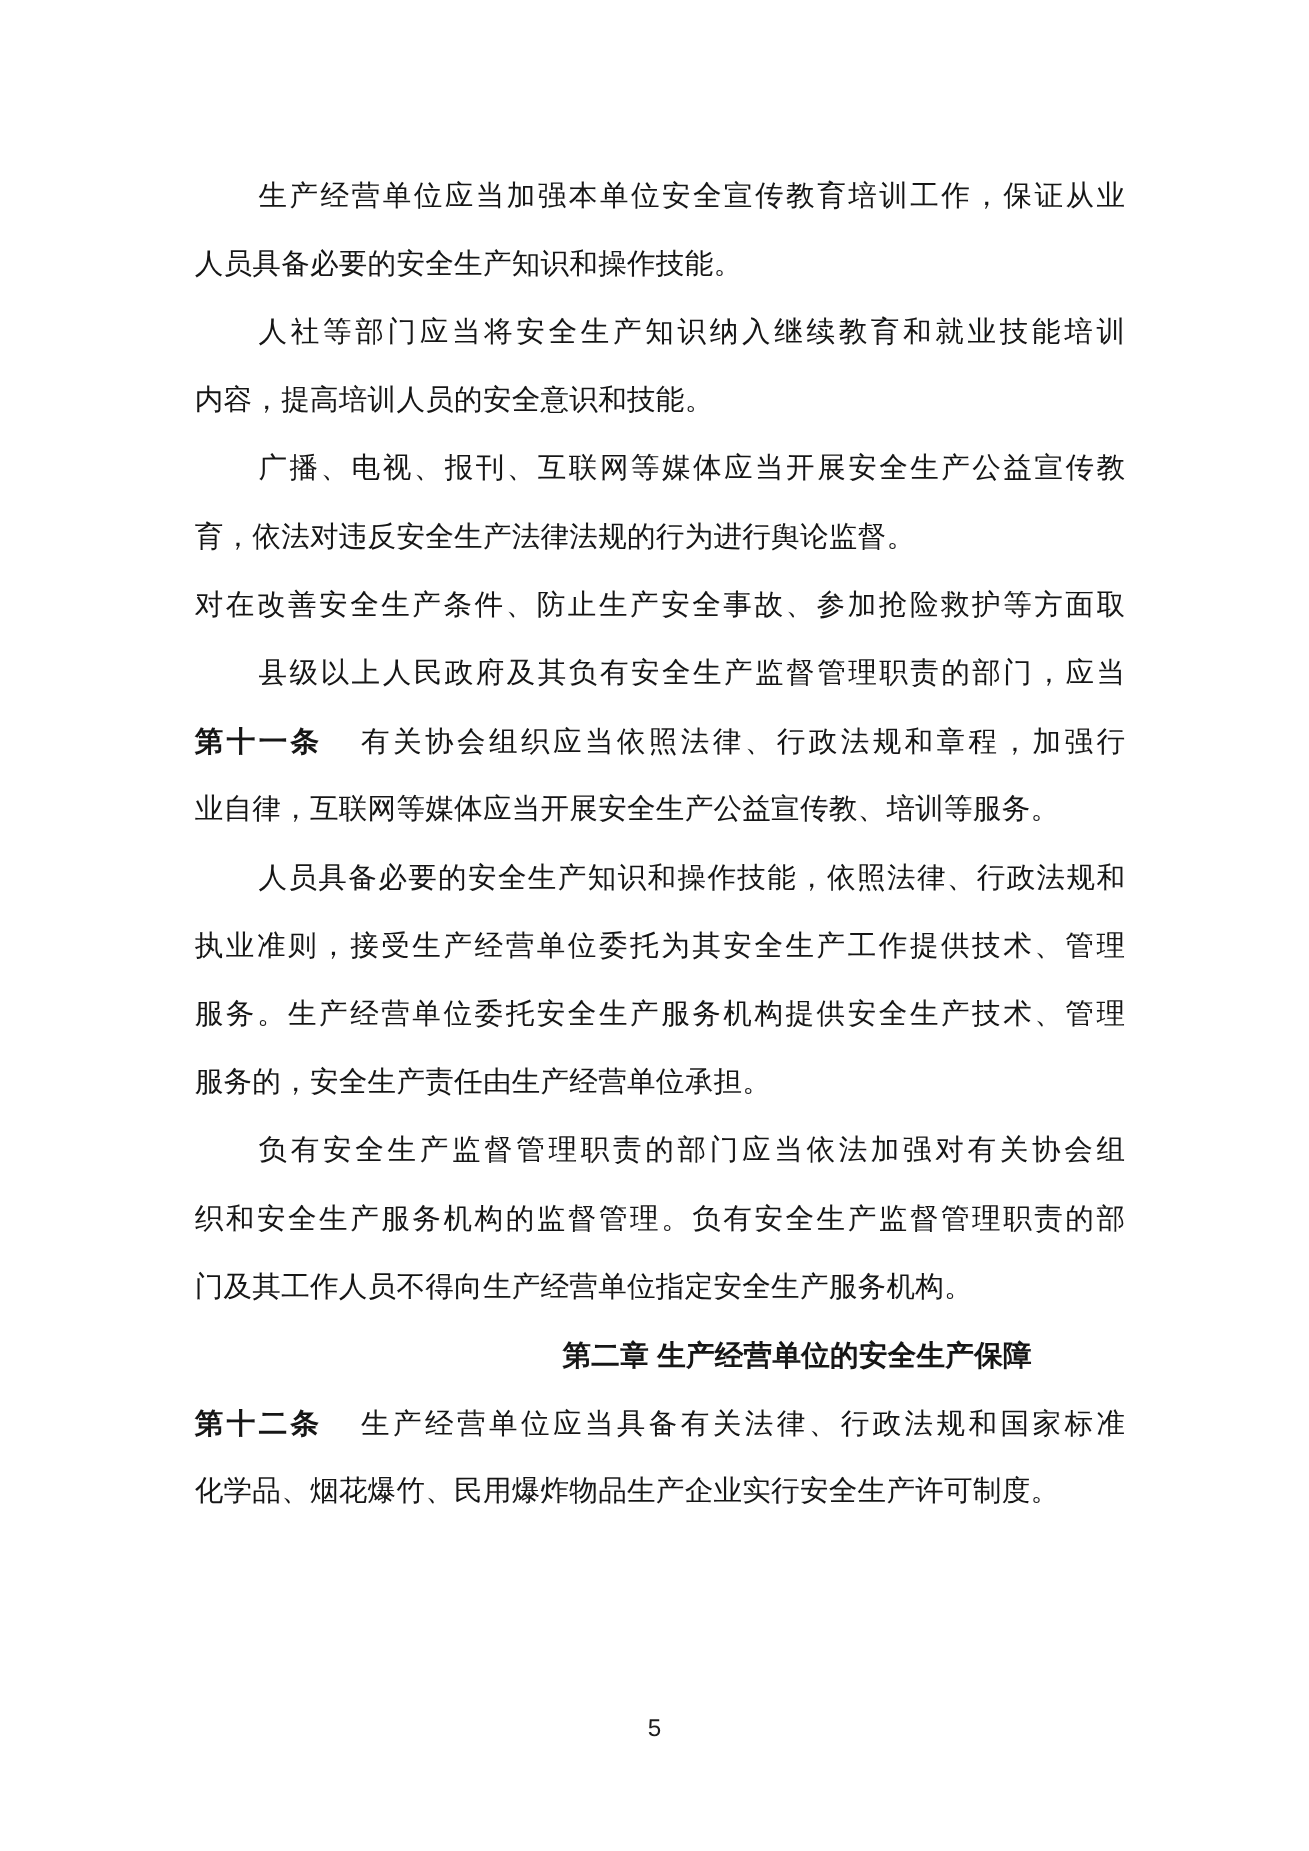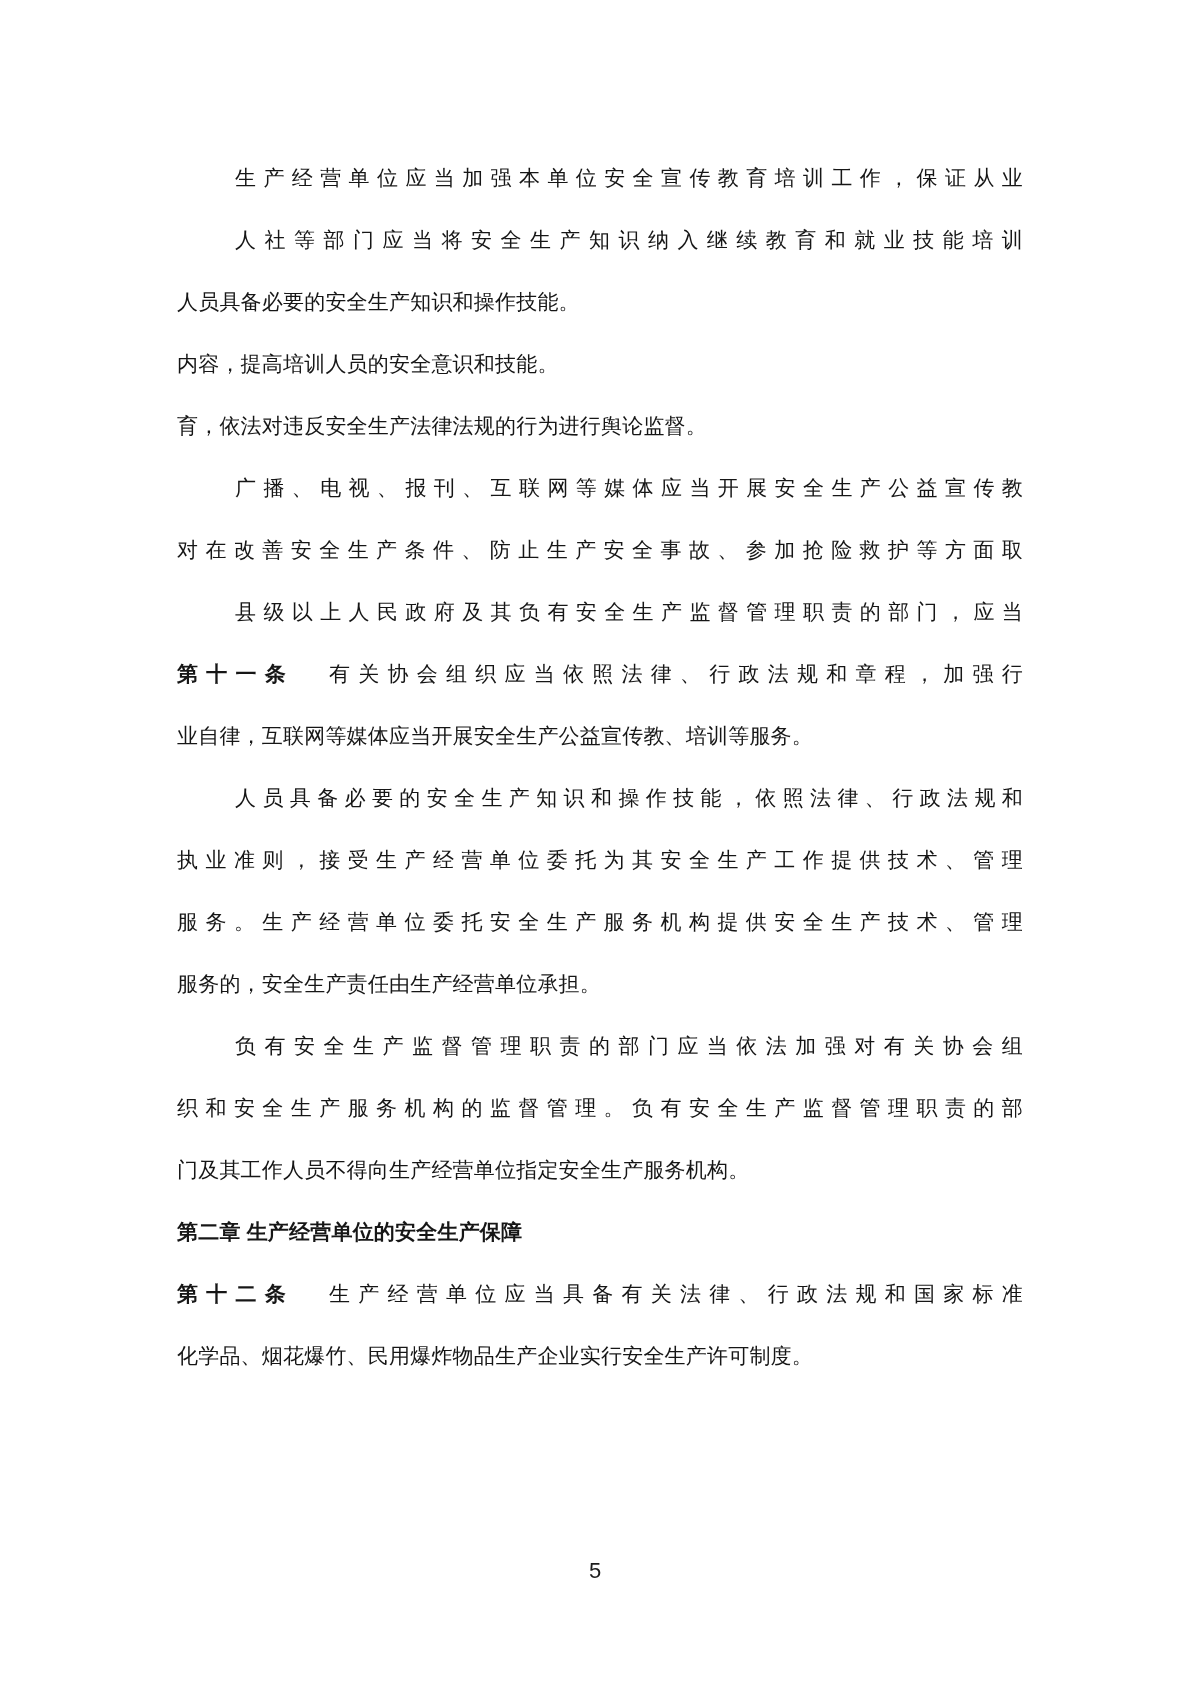--- a/index.html
+++ b/index.html
@@ -19,39 +19,39 @@
   .content {
     position: absolute;
     left: 177px;
     top: 147px;
     width: 845px;
     color: #161616;
   }
   .line {
     height: 62px;
     line-height: 62px;
-    font-size: 21px;
+    font-size: 26px;
     letter-spacing: 0.2px;
     white-space: nowrap;
     color: #161616;
   }
   .line.indent { text-indent: 58px; }
   .line.fill {
     text-align: justify;
     text-align-last: justify;
     letter-spacing: -0.8px;
   }
   .line .prefix {
     font-weight: bold;
     margin-right: 35px;
     font-family: "Liberation Sans", "DejaVu Sans", sans-serif;
   }
   .line.heading {
     font-weight: bold;
-    text-align: left;
+    text-align: right;
     padding-right: 84px;
     font-family: "Liberation Sans", "DejaVu Sans", sans-serif;
   }
   .page-number {
     position: absolute;
     left: 0;
     right: 0;
     top: 1556px;
     height: 30px;
     line-height: 30px;
@@ -60,25 +60,25 @@
     color: #1c1c1c;
     font-family: "Liberation Sans", "DejaVu Sans", sans-serif;
   }
 </style>
 </head>
 <body>
 
 <div class="page">
   <div class="content">
       <div class="line body indent fill"><span>生产经营单位应当加强本单位安全宣传教育培训工作，保证从业</span></div>
+      <div class="line body"><span>人员具备必要的安全生产知识和操作技能。</span></div>
       <div class="line body indent fill"><span>人社等部门应当将安全生产知识纳入继续教育和就业技能培训</span></div>
-      <div class="line body"><span>人员具备必要的安全生产知识和操作技能。</span></div>
       <div class="line body"><span>内容，提高培训人员的安全意识和技能。</span></div>
+      <div class="line body indent fill"><span>广播、电视、报刊、互联网等媒体应当开展安全生产公益宣传教</span></div>
       <div class="line body"><span>育，依法对违反安全生产法律法规的行为进行舆论监督。</span></div>
-      <div class="line body indent fill"><span>广播、电视、报刊、互联网等媒体应当开展安全生产公益宣传教</span></div>
       <div class="line body fill"><span>对在改善安全生产条件、防止生产安全事故、参加抢险救护等方面取</span></div>
       <div class="line body indent fill"><span>县级以上人民政府及其负有安全生产监督管理职责的部门，应当</span></div>
       <div class="line article fill"><span class="prefix">第十一条</span><span>有关协会组织应当依照法律、行政法规和章程，加强行</span></div>
       <div class="line body"><span>业自律，互联网等媒体应当开展安全生产公益宣传教、培训等服务。</span></div>
       <div class="line body indent fill"><span>人员具备必要的安全生产知识和操作技能，依照法律、行政法规和</span></div>
       <div class="line body fill"><span>执业准则，接受生产经营单位委托为其安全生产工作提供技术、管理</span></div>
       <div class="line body fill"><span>服务。生产经营单位委托安全生产服务机构提供安全生产技术、管理</span></div>
       <div class="line body"><span>服务的，安全生产责任由生产经营单位承担。</span></div>
       <div class="line body indent fill"><span>负有安全生产监督管理职责的部门应当依法加强对有关协会组</span></div>
       <div class="line body fill"><span>织和安全生产服务机构的监督管理。负有安全生产监督管理职责的部</span></div>

